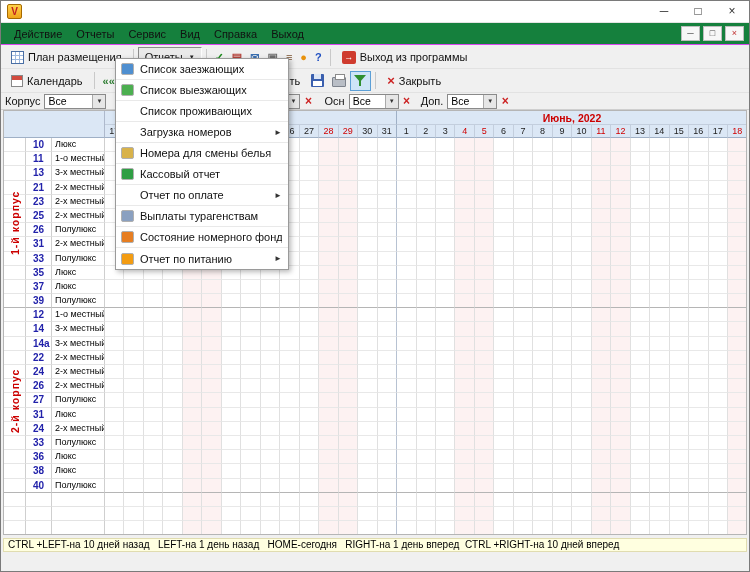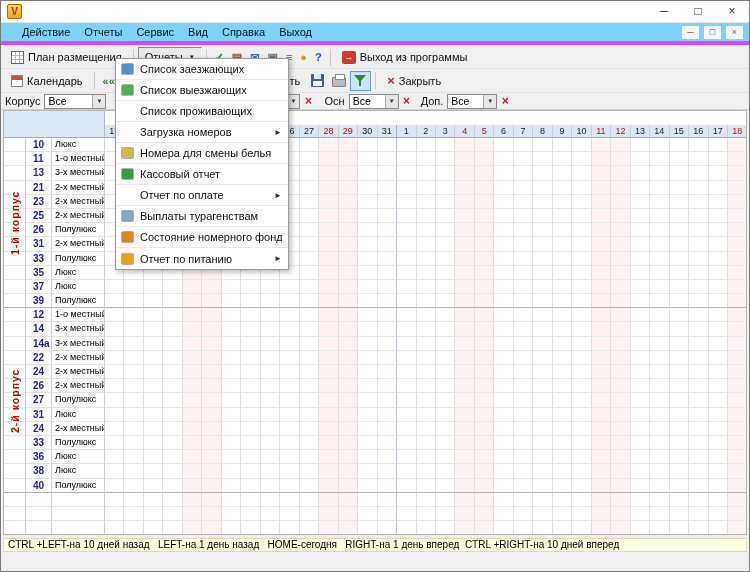--- a/index.html
+++ b/index.html
@@ -11,22 +11,22 @@
   .titlebar { position:absolute; left:0; top:0; right:0; height:22px; background:#ffffff;
               display:flex; align-items:center; border-bottom:1px solid #e3e3e3; }
   .app-icon { width:15px; height:15px; margin:0 6px 0 6px; border-radius:2px;
               background:linear-gradient(180deg,#ffd34d,#f0a41a); border:1px solid #a66a00;
               color:#c02020; font-weight:bold; font-size:10px; text-align:center; line-height:13px; }
   .title { font-size:11.5px; color:#000; }
   .win-controls { margin-left:auto; display:flex; height:100%; }
   .wc { width:34px; text-align:center; line-height:21px; font-size:12px; color:#333; }
 
   
-  .menubar { position:absolute; left:0; top:22px; right:0; height:22px; background:#7dd3fc;
-             border-bottom:4px solid #d946ef; display:flex; align-items:center; padding-left:14px; }
+  .menubar { position:absolute; left:0; top:22px; right:0; height:22px; background:#15803d;
+             border-bottom:1px solid #d946ef; display:flex; align-items:center; padding-left:6px; }
   .mb-item { padding:3px 7px; font-size:11px; color:#111; }
   .mdi-controls { margin-left:auto; display:flex; gap:3px; padding-right:5px; }
   .mdi { width:19px; height:15px; border:1px solid #bdbdbd; background:#f7f7f7;
          font-size:9px; line-height:13px; text-align:center; color:#444; }
   .mdi.close { color:#c03030; }
 
   
   .toolbar1 { position:absolute; left:0; top:45px; right:0; height:23px; background:#f0f0f0;
               border-bottom:1px solid #e2e2e2; display:flex; align-items:center; padding-left:3px; }
   .toolbar2 { position:absolute; left:0; top:68px; right:0; height:24px; background:#f0f0f0;
@@ -258,20 +258,24 @@
     <span class="flabel" style="margin-left:6px;">Доп.</span>
     <div class="combo" style="width:50px;">
       <span class="combo-val">Все</span>
       <span class="combo-btn">▼</span>
     </div>
     <span class="fx">×</span>
   </div>
 
   <div class="grid">
     <div class="hdr-left"></div>
+    <div class="month-row">
+        <div class="month-cell" style="width: 292.2px;">Май, 2022</div>
+        <div class="month-cell" style="width: 350.64px;">Июнь, 2022</div>
+      </div>
     <div class="date-row">
         <div class="day-cell" style="width: 19.48px;">17</div>
         <div class="day-cell" style="width: 19.48px;">18</div>
         <div class="day-cell" style="width: 19.48px;">19</div>
         <div class="day-cell" style="width: 19.48px;">20</div>
         <div class="day-cell red" style="width: 19.48px;">21</div>
         <div class="day-cell red" style="width: 19.48px;">22</div>
         <div class="day-cell" style="width: 19.48px;">23</div>
         <div class="day-cell" style="width: 19.48px;">24</div>
         <div class="day-cell" style="width: 19.48px;">25</div>

